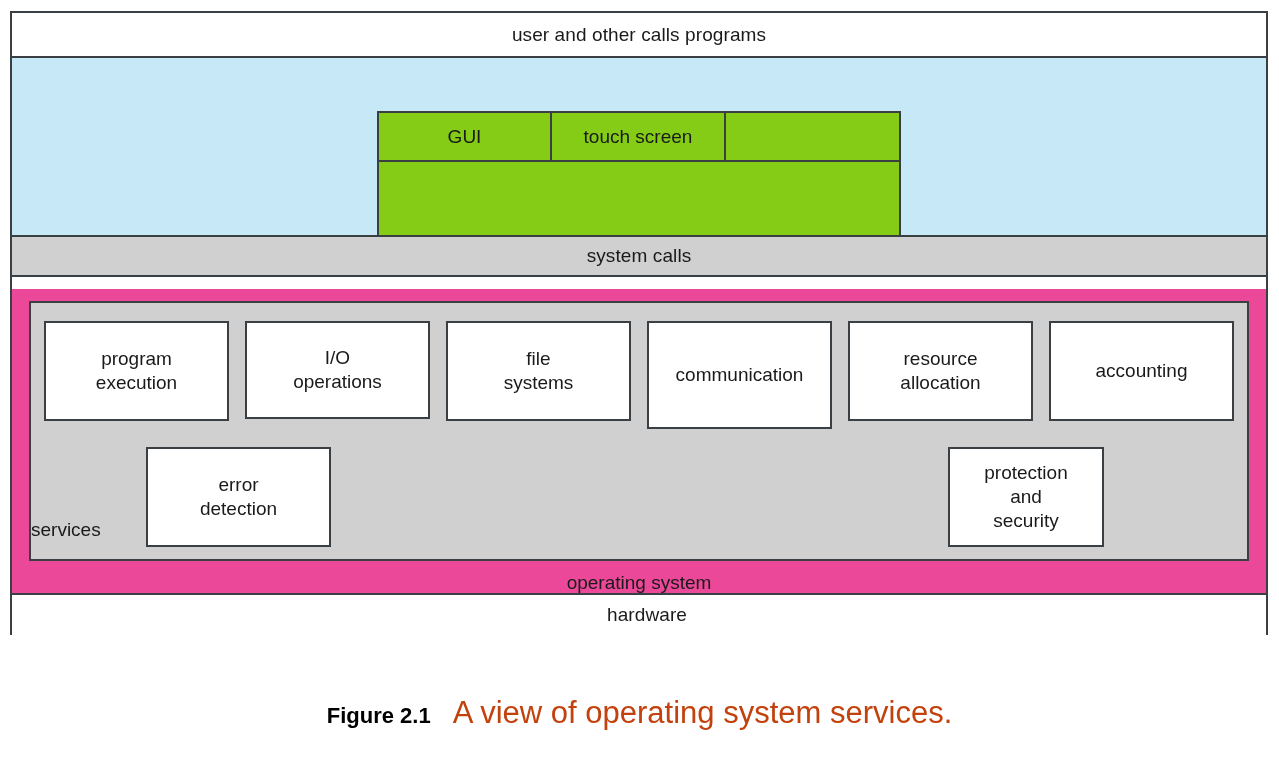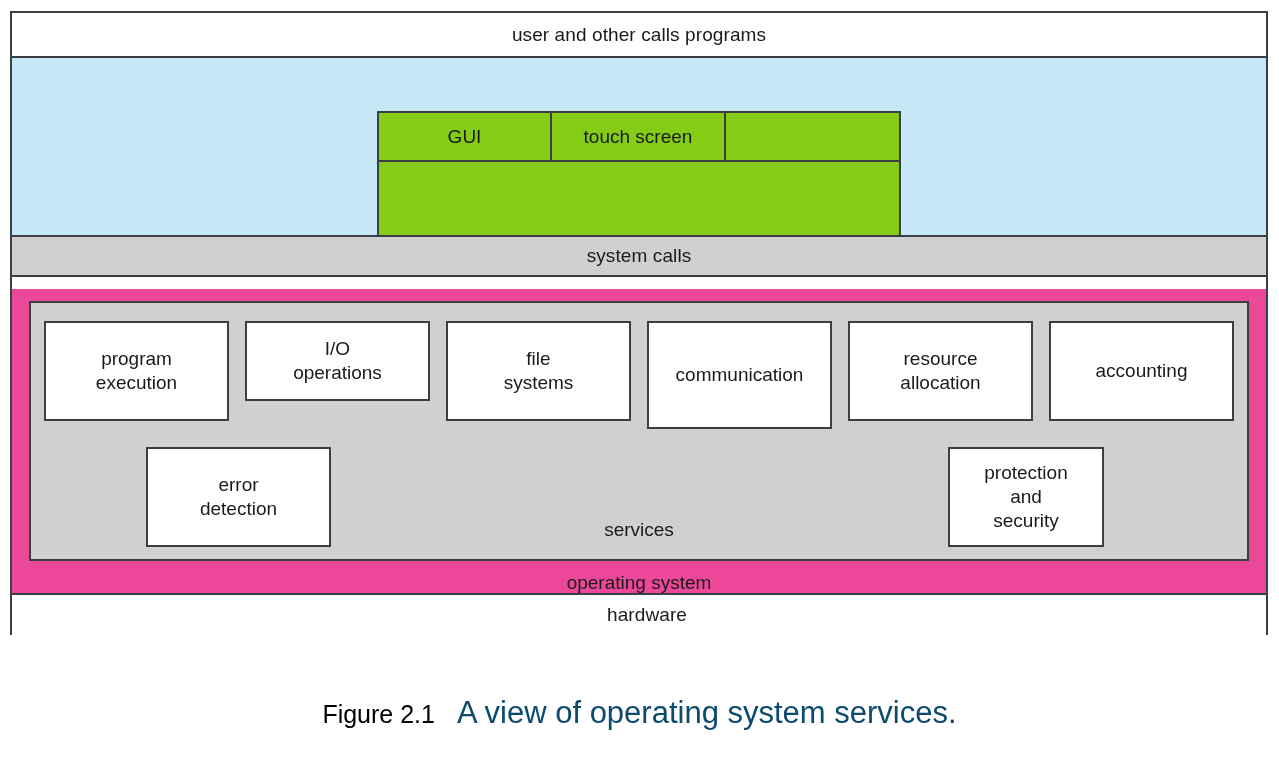--- a/index.html
+++ b/index.html
@@ -123,21 +123,21 @@
     height: 260px;
     border: 2px solid #3a3f44;
     box-sizing: border-box;
     background: #d0d0d0;
   }
   #services-label {
     position: absolute;
     left: 0;
     right: 0;
     top: 216px;
-    text-align: center;
+    text-align: left;
     font-size: 19px;
     color: #1a1a1a;
   }
 
   
   .service-box {
     position: absolute;
     background: #ffffff;
     border: 2px solid #3a3f44;
     box-sizing: border-box;
@@ -174,29 +174,29 @@
   
   #figure-caption {
     position: absolute;
     left: 0;
     top: 695px;
     width: 1279px;
     text-align: center;
     white-space: nowrap;
   }
   #caption-number {
-    font-size: 25px;
-    font-weight: normal;
+    font-size: 22px;
+    font-weight: bold;
     color: #000000;
     margin-top: 9px;
   }
   #caption-text {
     font-size: 31px;
     font-weight: normal;
-    color: #0c4a6e;
+    color: #c2410c;
     margin-left: 22px;
   }
 </style>
 </head>
 <body>
 
 <div id="diagram">
 
   <div class="band" id="band-user-programs">
     <div class="band-label">user and other calls programs</div>
@@ -219,21 +219,21 @@
 
     <div id="services-panel">
 
       <div class="service-box" style="left:13px;  top:18px;  width:185px; height:100px;">
         <div>
           <span>program</span>
           <span>execution</span>
         </div>
       </div>
 
-      <div class="service-box" style="left:214px; top:18px; width:185px; height:80px;">
+      <div class="service-box" style="left:214px; top:18px; width:185px; height:98px;">
         <div>
           <span>I/O</span>
           <span>operations</span>
         </div>
       </div>
 
       <div class="service-box" style="left:415px; top:18px; width:185px; height:100px;">
         <div>
           <span>file</span>
           <span>systems</span>

